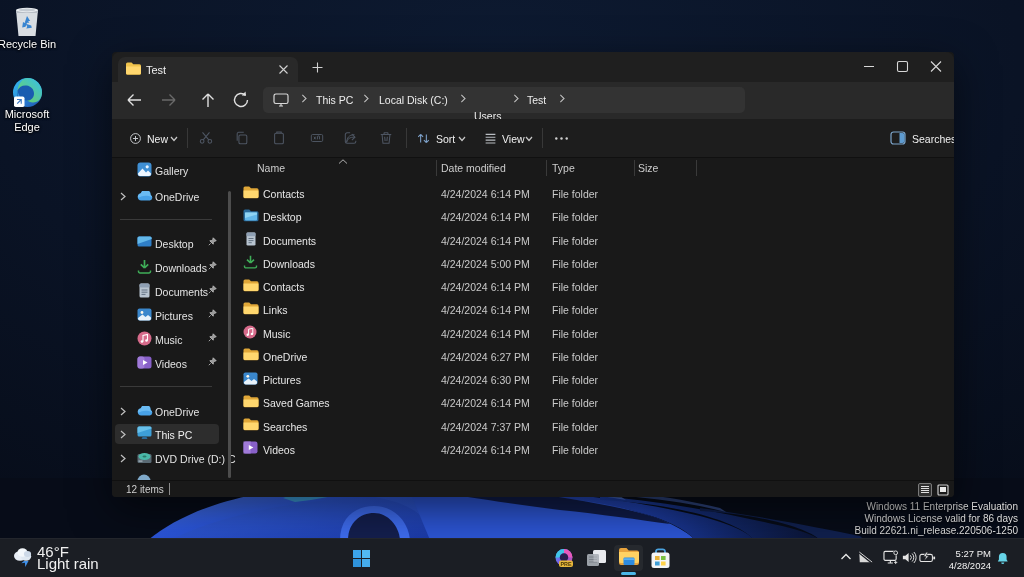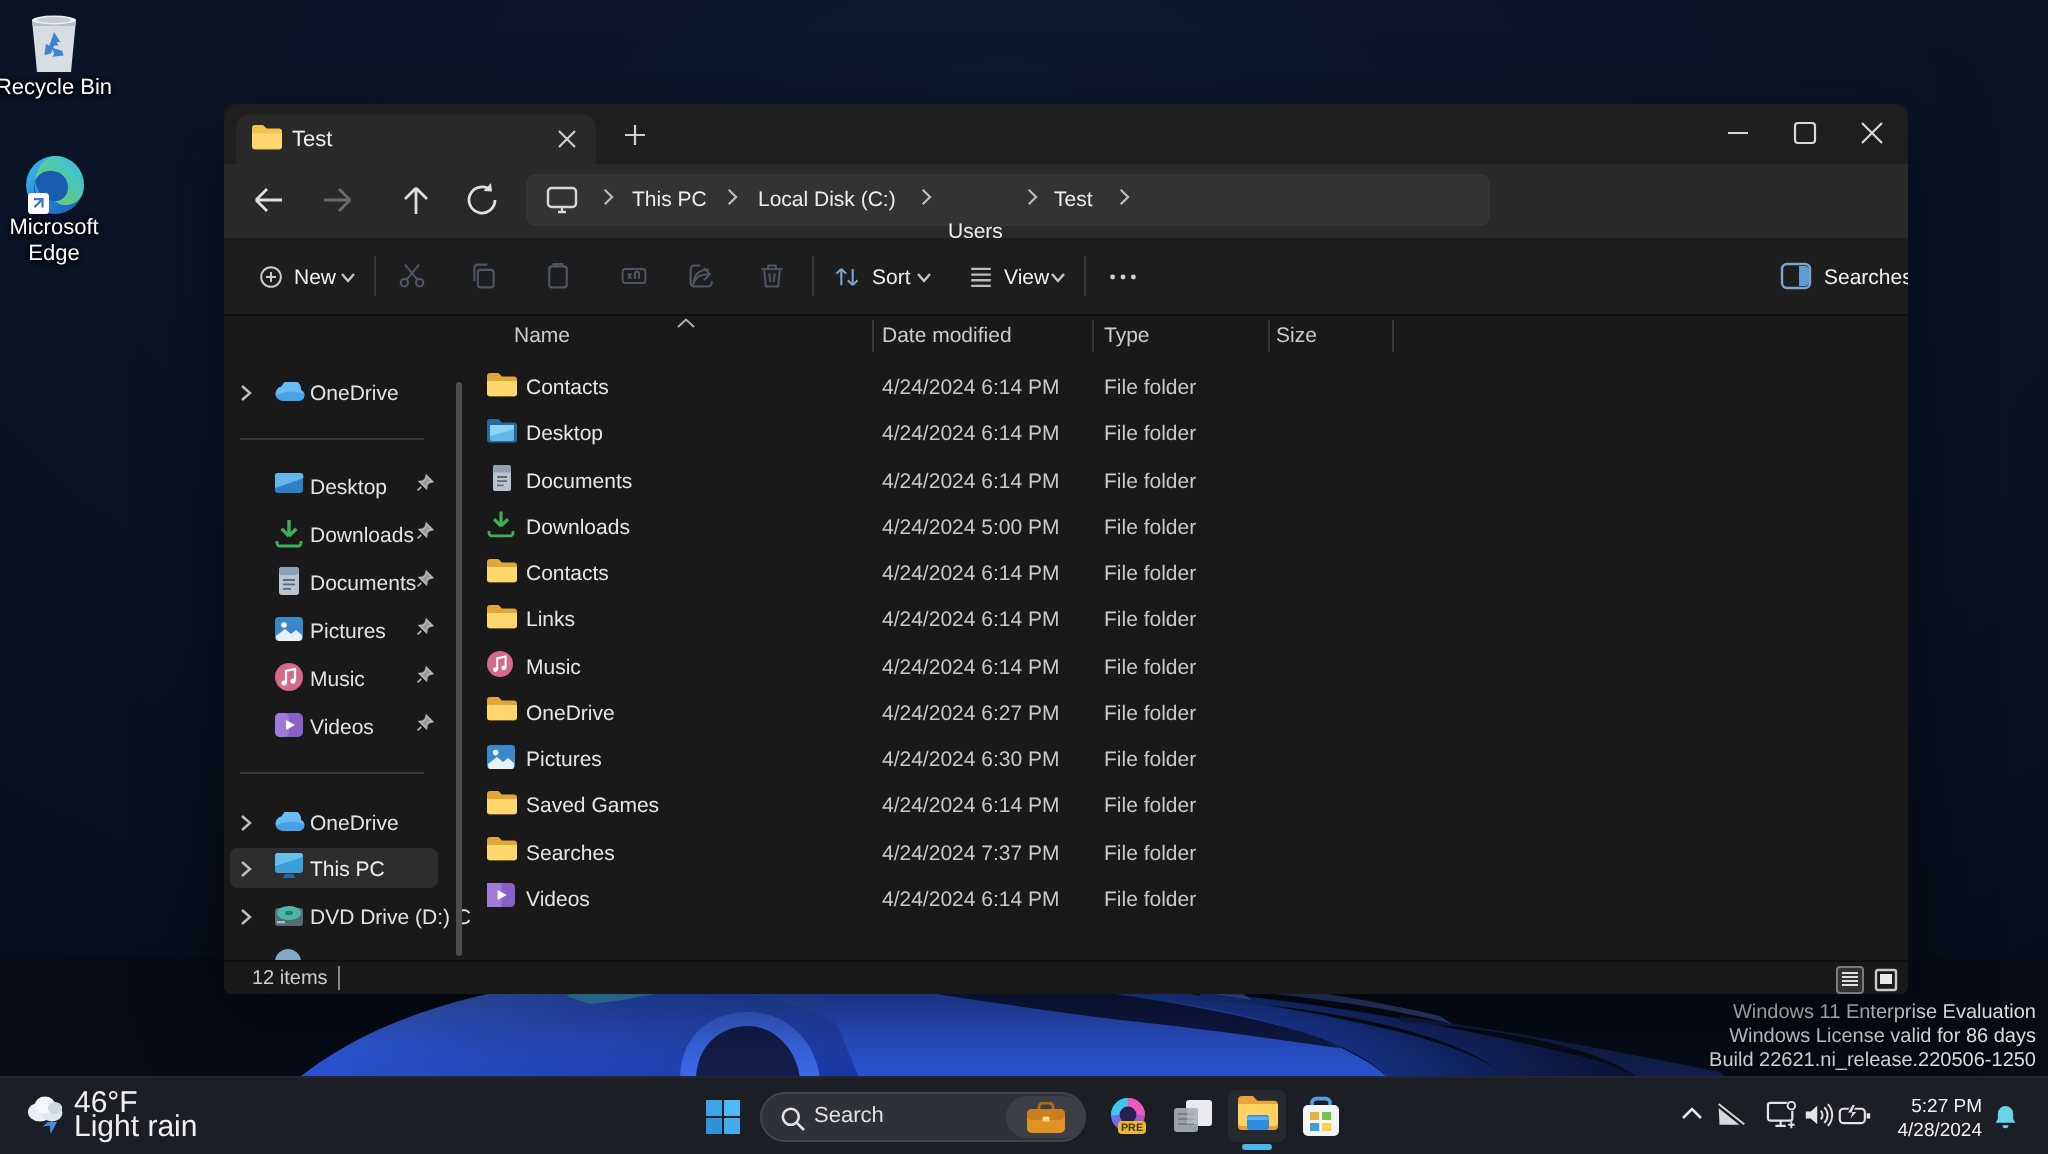--- a/index.html
+++ b/index.html
@@ -287,20 +287,28 @@
         <circle cx="13.5" cy="1.5" r="1.4" fill="#d0d0d0"></circle>
       </svg>
     <svg class="tbico" style="left:778px; top:12px;" width="16" height="14" viewBox="0 0 16 14">
         <rect x="1" y="1" width="14" height="12" rx="2.5" fill="none" stroke="#7da6cc" stroke-width="1.2"></rect>
         <path d="M9.5,2 h3 a2,2 0 0 1 2,2 v6 a2,2 0 0 1 -2,2 h-3 Z" fill="#5e9bd0"></path>
       </svg>
     <span class="tbtxt" style="left:800px;">Searches</span>
   </div>
   <div id="content">
     <div id="sidebar">
+      <div class="side-item" style="top:1px;">
+        <svg class="sicon" width="15" height="15" viewBox="0 0 15 15">
+            <rect x="0.5" y="0.5" width="14" height="14" rx="3" fill="#3f8fd4"></rect>
+            <circle cx="10.2" cy="4.8" r="1.6" fill="#e8f4ff"></circle>
+            <path d="M1,11.5 L5.5,6.5 L9,10.5 L11,8.5 L14,11.5 L14,12 a2,2 0 0 1 -2,2 H3 a2,2 0 0 1 -2,-2 Z" fill="#eef6ff"></path>
+          </svg>
+        <span class="slbl">Gallery</span>
+      </div>
       <div class="side-item" style="top:27px;">
         <svg class="chev" width="6" height="9" viewBox="0 0 6 9" style="top:7px;">
             <path d="M1,1 L5,4.5 L1,8" stroke="#c0c0c0" stroke-width="1.2" fill="none"></path>
           </svg>
         <svg class="sicon" width="16" height="10" viewBox="0 0 16 10" style="top:6px;">
             <path d="M4.2,9.5 a3.7,3.7 0 0 1 -0.3,-7.35 A5,5 0 0 1 13.6,4 a2.9,2.9 0 0 1 -0.8,5.5 Z" fill="#48a2e8"></path>
             <path d="M3.9,2.2 A5,5 0 0 1 13.6,4 a2.9,2.9 0 0 1 1.2,2.2 C10,4 6,4.5 1,6.8 A3.7,3.7 0 0 1 3.9,2.2 Z" fill="#71c0f4" opacity=".85"></path>
           </svg>
         <span class="slbl">OneDrive</span>
       </div>
@@ -568,35 +576,20 @@
       <ellipse cx="15.5" cy="10" rx="3.6" ry="3" fill="#cdd9e8"></ellipse>
     </svg>
     <div class="wtxt">46°F<br>Light rain</div>
   </div>
   <svg class="tbicon" style="left:353px; top:11px;" width="17" height="17" viewBox="0 0 17 17">
     <rect x="0" y="0" width="8" height="8" fill="#3ca4ea"></rect>
       <rect x="9" y="0" width="8" height="8" fill="#52baf2"></rect>
     <rect x="0" y="9" width="8" height="8" fill="#2f93dc"></rect>
       <rect x="9" y="9" width="8" height="8" fill="#45acec"></rect>
   </svg>
-  <div id="tsearch">
-    <svg style="position:absolute;left:9px;top:5.5px;" width="13" height="13" viewBox="0 0 13 13">
-        <circle cx="5.4" cy="5.4" r="4" fill="none" stroke="#e0e0e0" stroke-width="1.3"></circle>
-        <path d="M8.4,8.4 L12,12" stroke="#e0e0e0" stroke-width="1.3"></path>
-      </svg>
-    <span class="stxt">Search</span>
-    <div class="badge">
-      <svg style="position:absolute;left:10px;top:2.5px;" width="20" height="16" viewBox="0 0 20 16">
-        <rect x="0.5" y="3.5" width="19" height="12" rx="2.5" fill="#e09225"></rect>
-        <rect x="0.5" y="3.5" width="19" height="5.5" rx="2.5" fill="#c87f1c"></rect>
-        <path d="M6.5,3.5 V2.5 a2,2 0 0 1 2,-2 h3 a2,2 0 0 1 2,2 v1" fill="none" stroke="#b06f15" stroke-width="1.4"></path>
-        <rect x="8.2" y="7.2" width="3.6" height="2.6" rx="0.8" fill="#ffd98a"></rect>
-      </svg>
-    </div>
-  </div>
   <svg class="tbicon" style="left:554px;" width="21" height="21" viewBox="0 0 21 21">
     <defs>
         <linearGradient id="pr1" x1="0" y1="0" x2="1" y2="1">
           <stop offset="0" stop-color="#4aa8f0"></stop>
           <stop offset=".5" stop-color="#7a5de8"></stop>
           <stop offset="1" stop-color="#e84a9a"></stop>
         </linearGradient>
       </defs>
     <circle cx="10" cy="9.5" r="8.5" fill="url(#pr1)"></circle>
     <path d="M10,1 a8.5,8.5 0 0 1 8.5,8.5 l-4.2,0 a4.3,4.3 0 0 0 -4.3,-4.3 Z" fill="#e85abc"></path>

